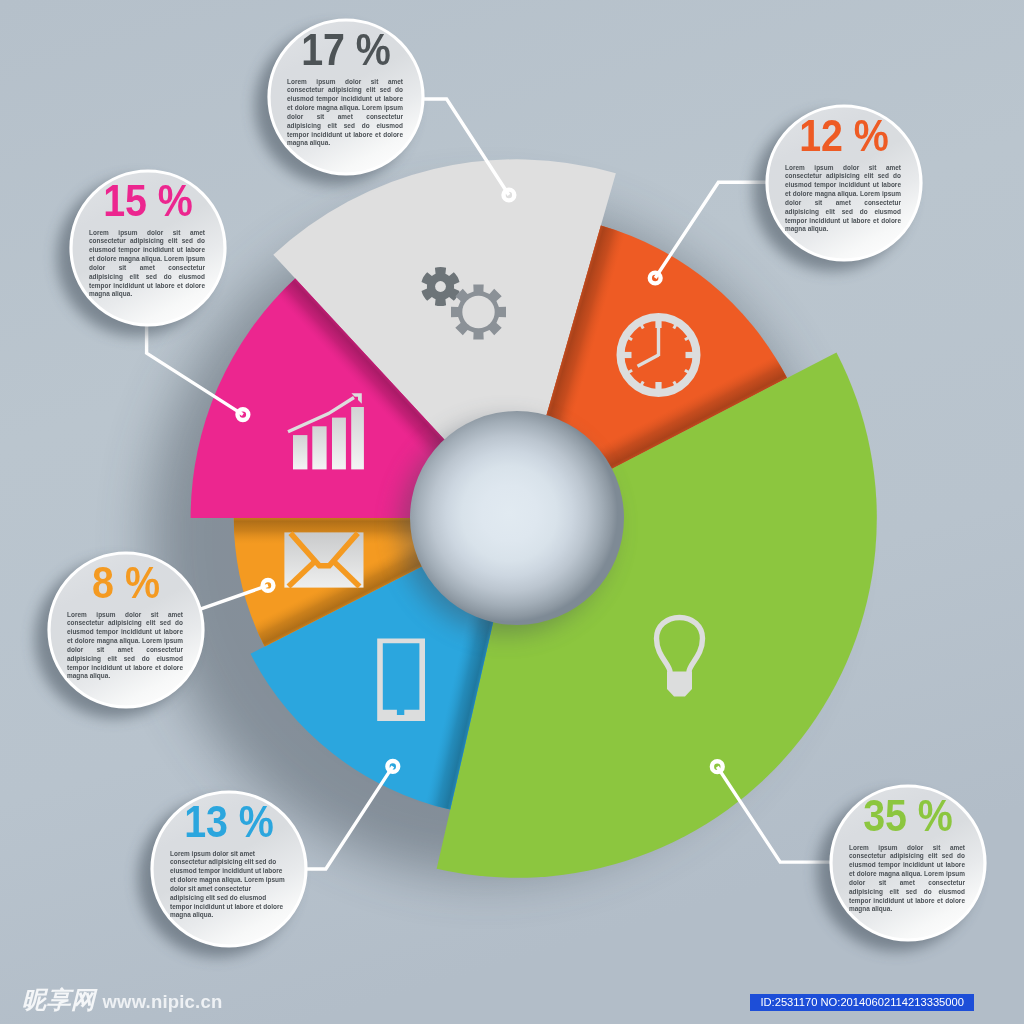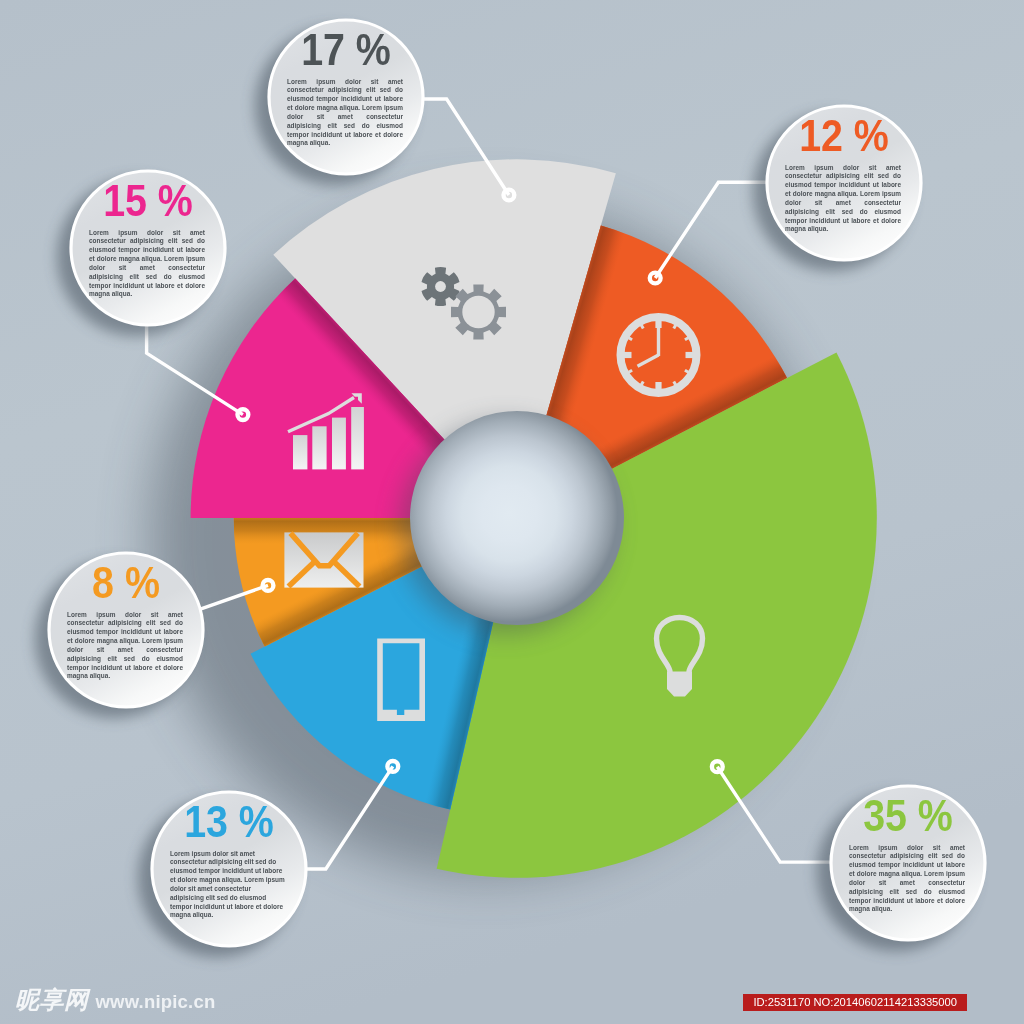--- a/index.html
+++ b/index.html
@@ -1,26 +1,26 @@
 <!DOCTYPE html>
 <html><head>
 <meta charset="utf-8">
 <title>Infographic</title>
 <style>
   html,body{margin:0;padding:0;}
   body{width:1024px;height:1024px;overflow:hidden;font-family:"Liberation Sans",sans-serif;}
   #stage{position:relative;width:1024px;height:1024px;}
   svg.full{position:absolute;left:0;top:0;width:1024px;height:1024px;}
-  .footer{position:absolute;left:1px;bottom:0;width:976px;height:56px;}
+  .footer{position:absolute;left:8px;bottom:0;width:976px;height:56px;}
   .wm{position:absolute;left:14px;bottom:8px;display:flex;align-items:baseline;gap:7px;}
   .wm-cn{font-family:"DejaVu Sans",sans-serif;font-size:24px;font-weight:bold;color:#f4f6f8;
     letter-spacing:0.5px;font-style:italic;}
   .wm-url{font-family:"Liberation Sans",sans-serif;font-size:18.5px;font-weight:bold;color:#eef1f4;
     letter-spacing:0.2px;}
-  .idbox{position:absolute;right:10px;bottom:13px;background:#b91c1c;color:#ffffff;
+  .idbox{position:absolute;right:10px;bottom:13px;background:#1d4ed8;color:#ffffff;
     font-family:"Liberation Sans",sans-serif;font-size:11.2px;padding:2px 10px 2px 10px;white-space:nowrap;
     line-height:13px;}
   .bubtext{font-family:"Liberation Sans",sans-serif;font-size:6.45px;line-height:8.85px;
     color:#4a5055;font-weight:bold;text-align:justify;letter-spacing:0.02px;
     -webkit-font-smoothing:antialiased;}
 </style>
 </head>
 <body>
 
 <div id="stage">

